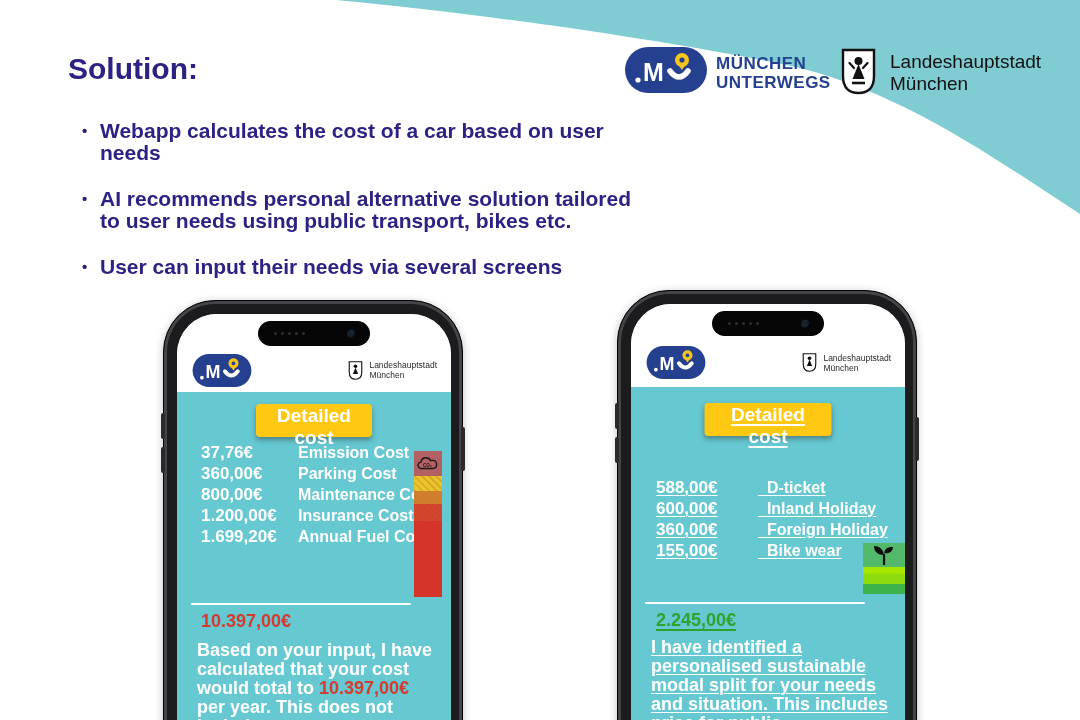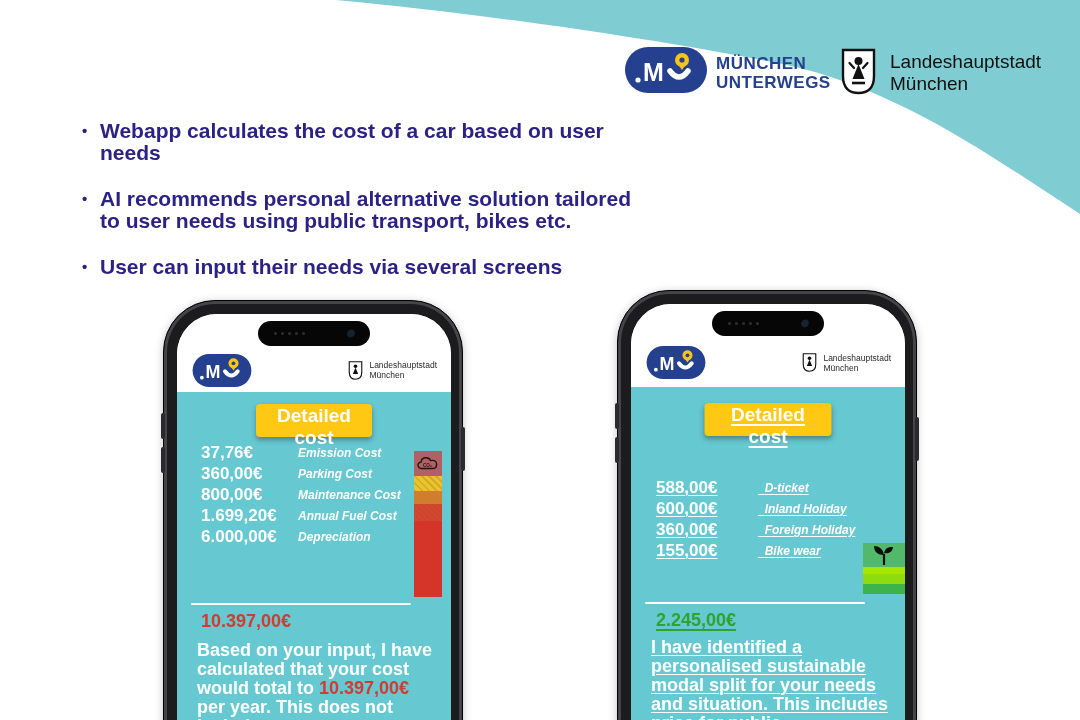--- a/index.html
+++ b/index.html
@@ -53,21 +53,21 @@
   .p-left .pill-btn{top:12px;width:116px;height:33px;}
   .p-right .pill-btn{top:16px;width:127px;height:33px;}
   .p-right .pill-btn span{text-decoration:underline;text-underline-offset:3px;text-decoration-thickness:1.5px;}
   .rows{position:absolute;left:0;right:0;}
   .p-left .rows{top:50px;}
   .p-right .rows{top:90px;}
   .row{display:grid;height:21px;align-items:center;color:#fff;}
   .p-left .row{grid-template-columns:97px auto;padding-left:24px;}
   .p-right .row{grid-template-columns:102px auto;padding-left:25px;}
   .amt{font-size:17px;font-weight:bold;white-space:nowrap;}
-  .lbl{font-size:12px;font-weight:bold;white-space:nowrap;font-style:italic;}
+  .lbl{font-size:16px;font-weight:bold;white-space:nowrap;}
   .p-right .amt,.p-right .lbl{text-decoration:underline;text-underline-offset:2px;text-decoration-thickness:1px;}
   .p-right .lbl::before{content:"\00a0\00a0";}
   .sep{position:absolute;left:14px;width:220px;height:2px;background:#fff;border-radius:1px;}
   .p-left .sep{top:211px;}
   .p-right .sep{top:215px;}
   .total{position:absolute;font-size:18px;font-weight:bold;white-space:nowrap;}
   .p-left .total{left:24px;top:219px;color:#d23b30;}
   .p-right .total{left:25px;top:223px;color:#2ea42f;text-decoration:underline;
                   text-underline-offset:3px;text-decoration-thickness:1.5px;}
   .note{position:absolute;left:20px;width:245px;font-size:18px;font-weight:bold;color:#fff;line-height:19px;}
@@ -92,20 +92,21 @@
 </style>
 </head>
 <body>
 
 <div class="stage">
 
   <svg class="swoosh" viewBox="0 0 1080 240">
     <path d="M336,0 C486,14 662,40 782,64 C900,88 1002,164 1080,214 L1080,0 Z" fill="#7fcdd3"></path>
   </svg>
 
+  <div class="title">Solution:</div>
 
   <div class="bullets">
     <div class="bullet">Webapp calculates the cost of a car based on user needs</div>
     <div class="bullet">AI recommends personal alternative solution tailored to user needs using public transport, bikes etc.</div>
     <div class="bullet">User can input their needs via several screens</div>
   </div>
 
   <svg class="mu-logo-top" width="82" height="46" viewBox="0 0 82 46">
     <rect x="0" y="0" width="82" height="46" rx="23" fill="#24408e"></rect>
     <circle cx="13" cy="33" r="2.6" fill="#fff"></circle>
@@ -181,26 +182,26 @@
             </div>
             <div class="row">
               <span class="amt">360,00€</span>
               <span class="lbl">Parking Cost</span>
             </div>
             <div class="row">
               <span class="amt">800,00€</span>
               <span class="lbl">Maintenance Cost</span>
             </div>
             <div class="row">
+              <span class="amt">1.200,00€</span>
+              <span class="lbl">Insurance Cost</span>
+            </div>
+            <div class="row">
               <span class="amt">1.699,20€</span>
               <span class="lbl">Annual Fuel Cost</span>
-            </div>
-            <div class="row">
-              <span class="amt">6.000,00€</span>
-              <span class="lbl">Depreciation</span>
             </div>
           </div>
           <div class="bar">
             <div class="seg s-co2">
               <svg width="24" height="17" viewBox="0 0 24 17">
                 <path d="M6,13 C3.2,13 2,11.3 2,9.6 C2,7.8 3.4,6.6 5,6.6 C5.3,4 7.3,2.2 10,2.2 C12.2,2.2 14,3.4 14.7,5.2 C15.2,5 15.8,4.9 16.4,4.9 C18.8,4.9 20.6,6.6 20.6,8.9 C20.6,11.2 18.9,13 16.4,13 Z" fill="none" stroke="#1a1a1a" stroke-width="1.4"></path>
                 <text x="7" y="11" font-family="Liberation Sans,sans-serif" font-size="4.6" font-weight="bold" fill="#1a1a1a">CO₂</text>
               </svg>
             </div>
             <div class="seg s-yel"></div>

